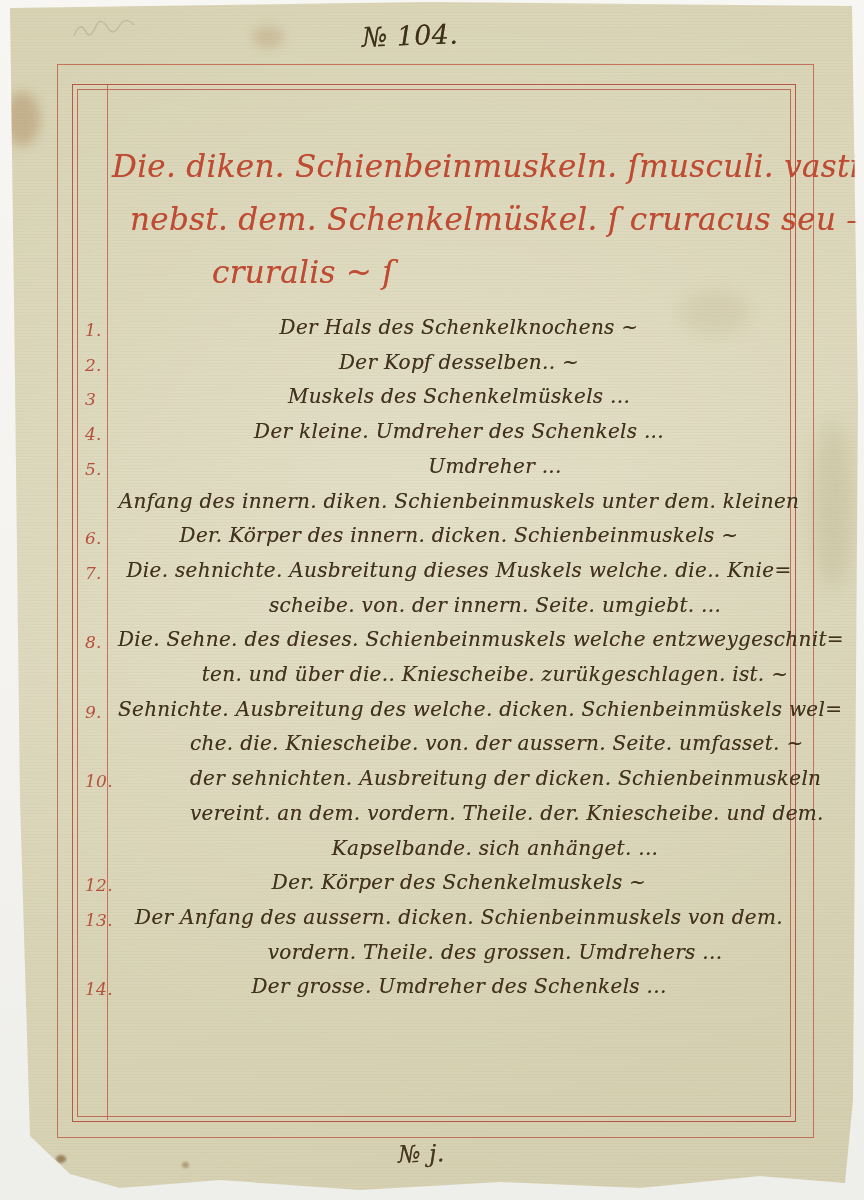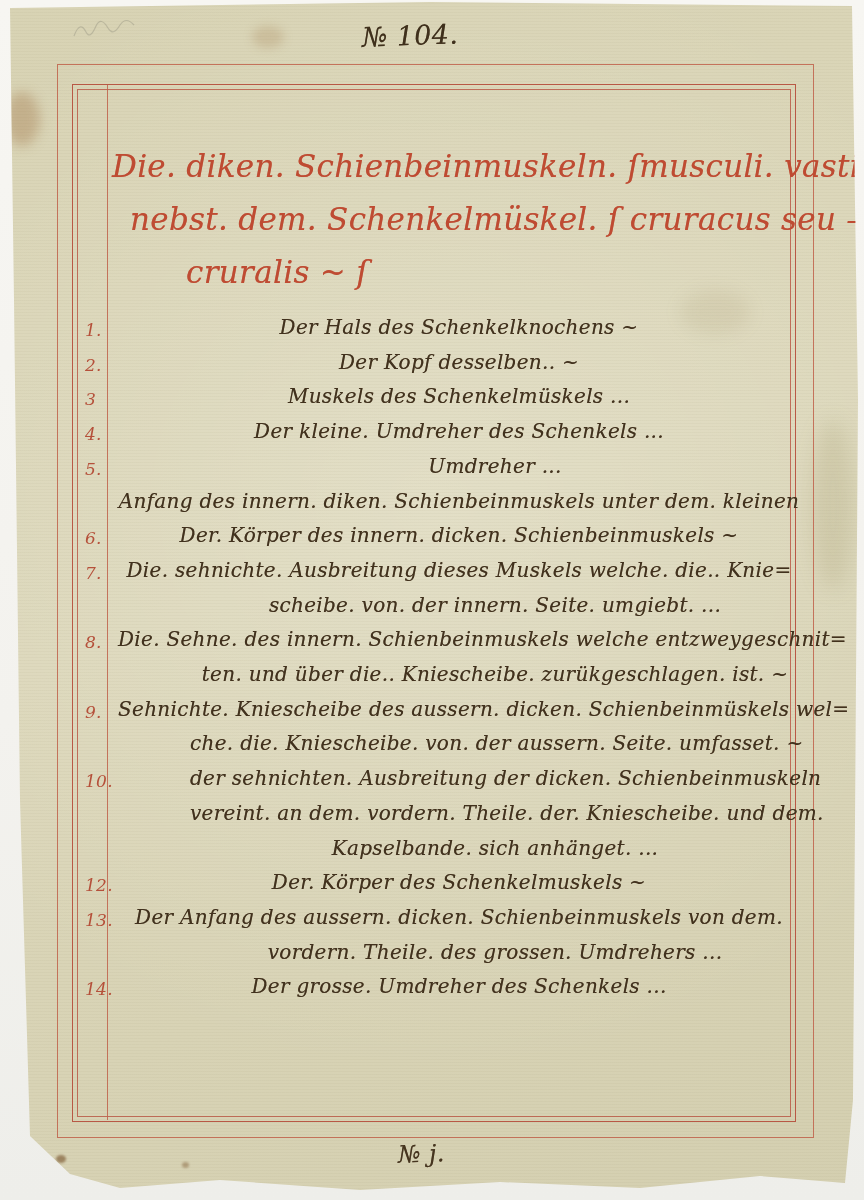--- a/index.html
+++ b/index.html
@@ -49,21 +49,21 @@
   .footer-mark{
     position:absolute;left:398px;top:1140px;font-size:24px;color:#463télé; color:#46351f;
     transform:rotate(-2deg);text-shadow:0 0 .5px rgba(60,40,20,.6);
   }
   .title-block{
     position:absolute;left:112px;top:140px;width:692px;color:#bf4b32;
     font-size:31px;line-height:53px;text-shadow:0 0 .6px rgba(185,70,45,.55);
   }
   .title-line{white-space:nowrap;}
   .title-line:nth-child(2){margin-left:18px;}
-  .title-line:nth-child(3){margin-left:74px;}
+  .title-line:nth-child(3){margin-left:100px;}
   .items{
     position:absolute;left:118px;top:310px;width:682px;color:#41311d;
     font-size:20px;line-height:34.7px;text-shadow:0 0 .5px rgba(60,40,20,.55);
   }
   .item{position:relative;}
   .item .num{
     position:absolute;left:-33px;top:3px;font-size:17px;color:#b5503a;
     font-style:italic;text-shadow:none;
   }
   .item .line{white-space:nowrap;text-align:center;}
@@ -124,26 +124,26 @@
         <span class="num">6.</span>
         <div class="line">Der. Körper des innern. dicken. Schienbeinmuskels ~</div>
       </div>
       <div class="item">
         <span class="num">7.</span>
         <div class="line">Die. sehnichte. Ausbreitung dieses Muskels welche. die.. Knie=</div>
         <div class="line cont">scheibe. von. der innern. Seite. umgiebt. ...</div>
       </div>
       <div class="item">
         <span class="num">8.</span>
-        <div class="line">Die. Sehne. des innern. Schienbeinmuskels welche entzweygeschnit=</div>
+        <div class="line">Die. Sehne. des dieses. Schienbeinmuskels welche entzweygeschnit=</div>
         <div class="line cont">ten. und über die.. Kniescheibe. zurükgeschlagen. ist. ~</div>
       </div>
       <div class="item">
         <span class="num">9.</span>
-        <div class="line">Sehnichte. Kniescheibe des aussern. dicken. Schienbeinmüskels wel=</div>
+        <div class="line">Sehnichte. Ausbreitung des welche. dicken. Schienbeinmüskels wel=</div>
         <div class="line cont">che. die. Kniescheibe. von. der aussern. Seite. umfasset. ~</div>
       </div>
       <div class="item">
         <span class="num">10.</span>
         <div class="line cont">der sehnichten. Ausbreitung der dicken. Schienbeinmuskeln</div>
         <div class="line cont">vereint. an dem. vordern. Theile. der. Kniescheibe. und dem.</div>
         <div class="line cont">Kapselbande. sich anhänget. ...</div>
       </div>
       <div class="item">
         <span class="num">12.</span>

